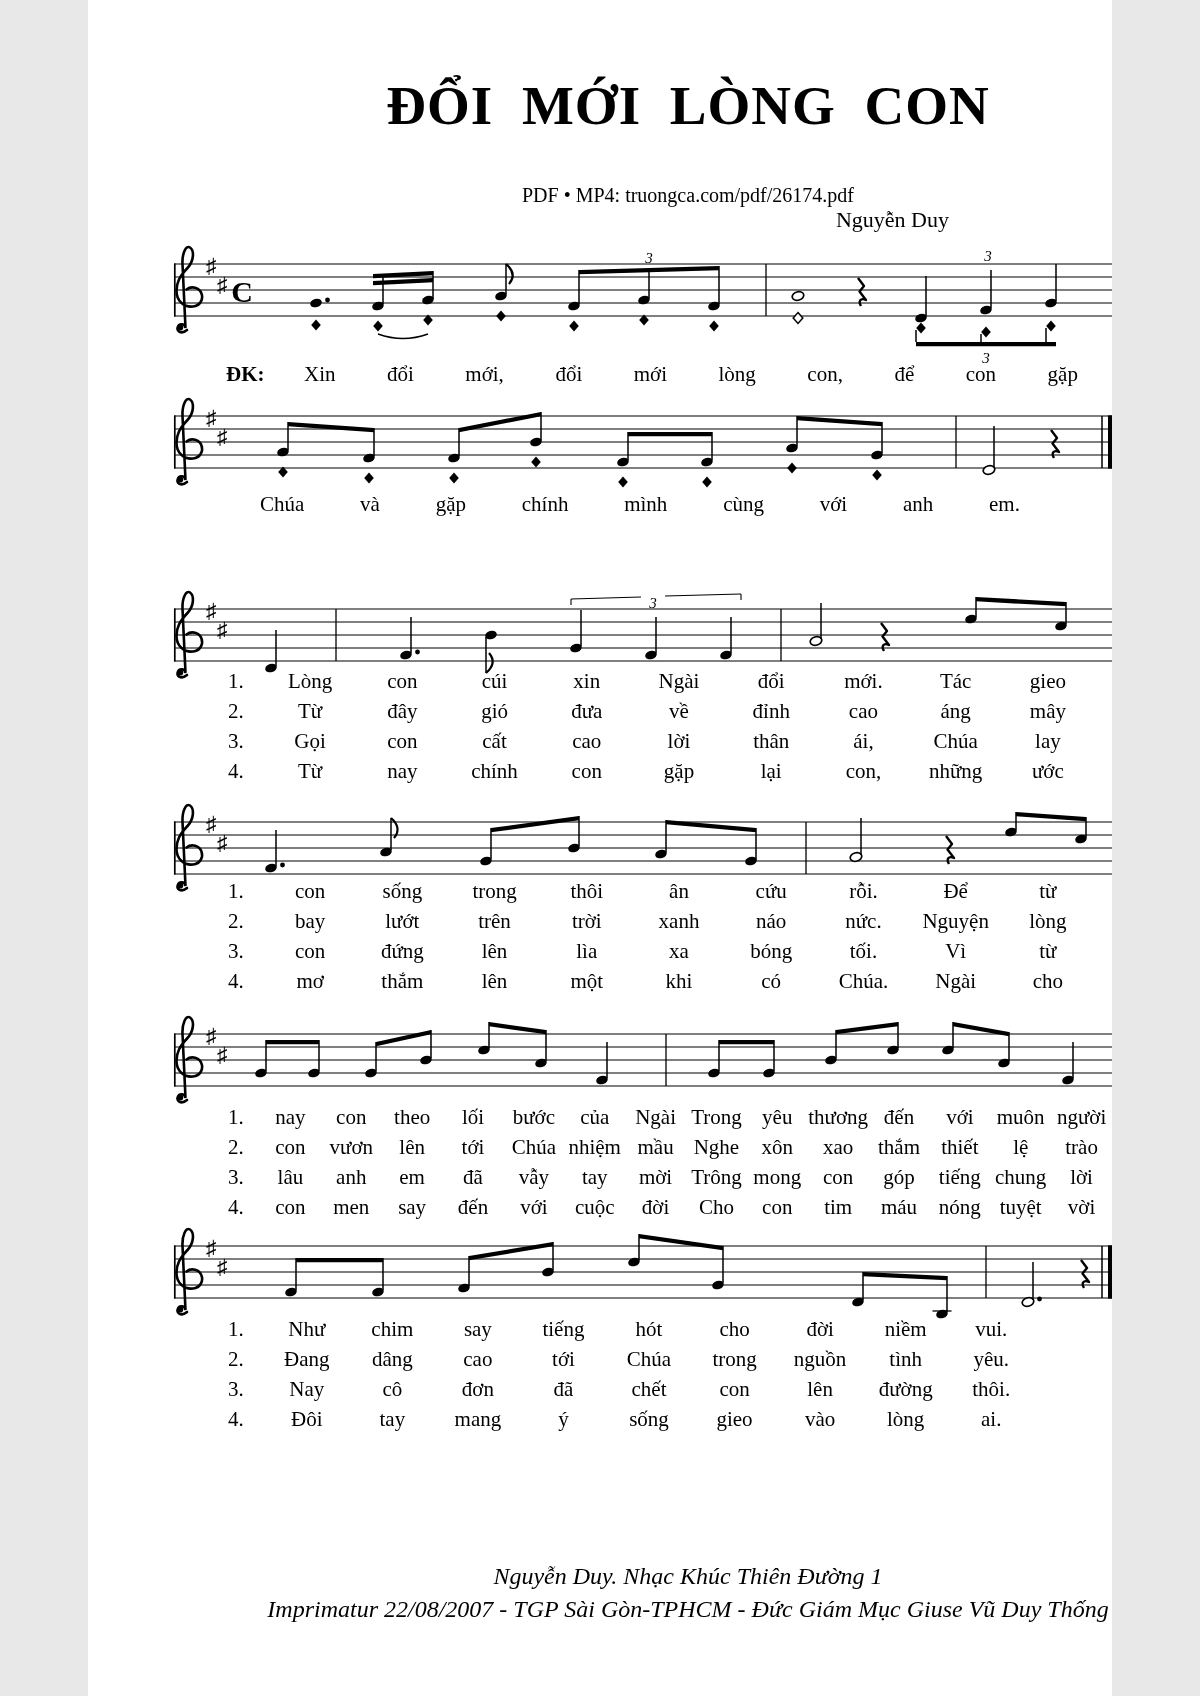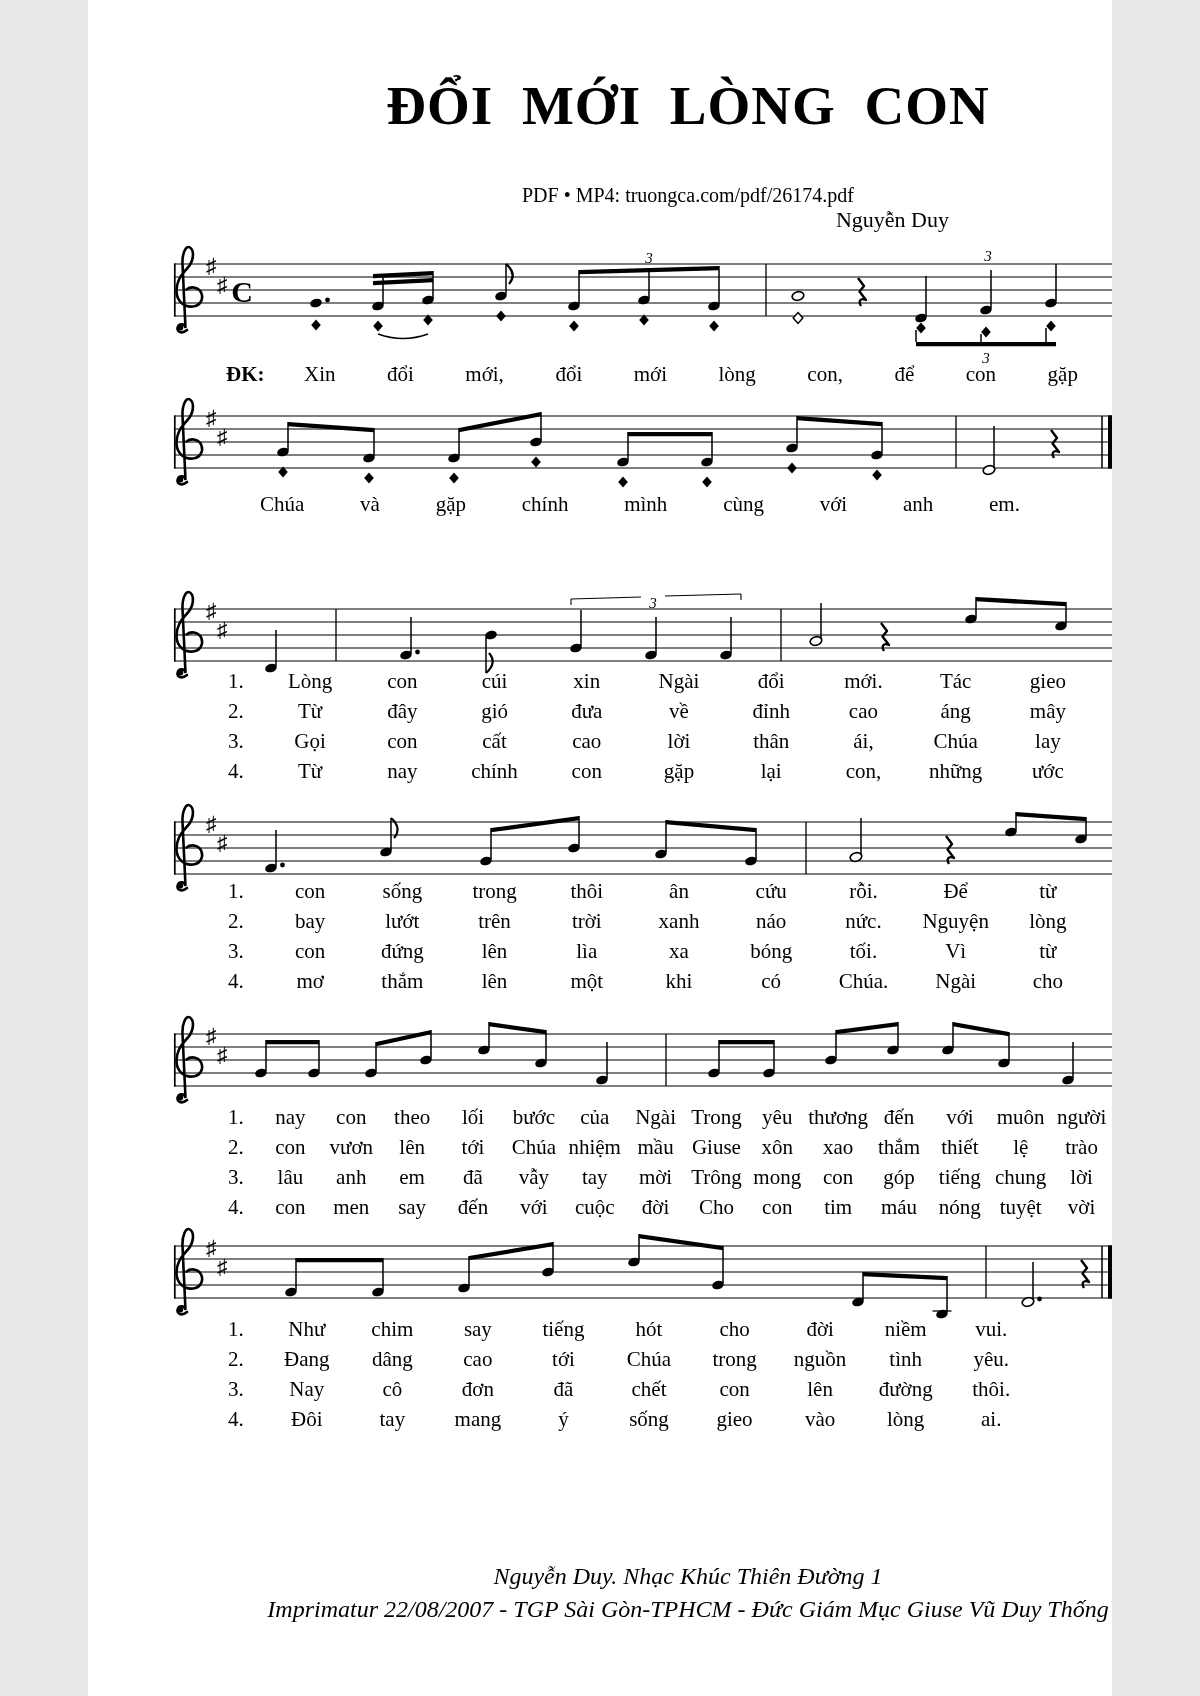--- a/index.html
+++ b/index.html
@@ -469,21 +469,21 @@
       </div>
     <div class="vrow g15">
         <span class="vnum">2.</span>
         <span>con</span>
         <span>vươn</span>
         <span>lên</span>
         <span>tới</span>
         <span>Chúa</span>
         <span>nhiệm</span>
         <span>mầu</span>
-        <span>Giuse</span>
+        <span>Nghe</span>
         <span>xôn</span>
         <span>xao</span>
         <span>thắm</span>
         <span>thiết</span>
         <span>lệ</span>
         <span>trào</span>
       </div>
     <div class="vrow g15">
         <span class="vnum">3.</span>
         <span>lâu</span>

